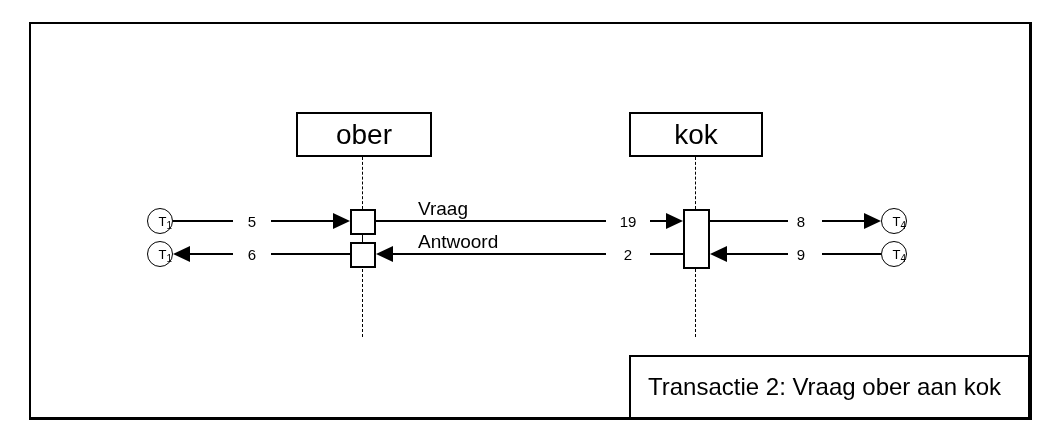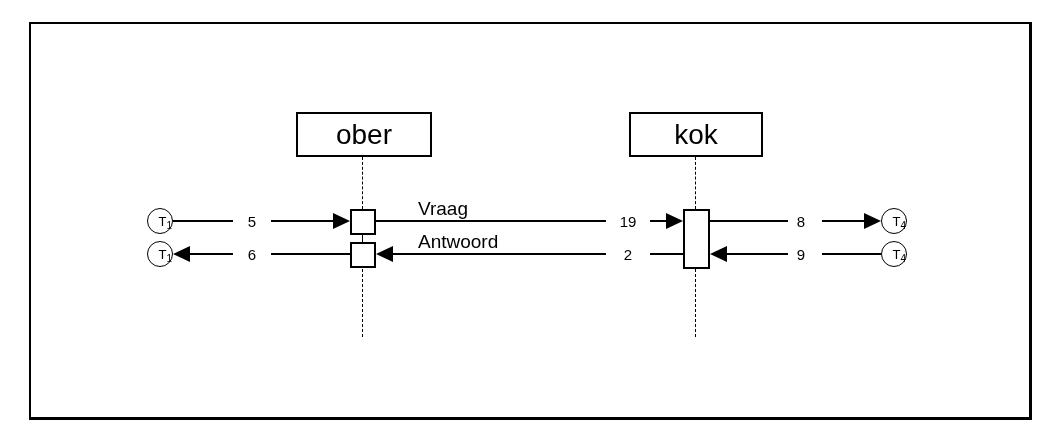--- a/index.html
+++ b/index.html
@@ -155,14 +155,17 @@
   <div class="abs num" style="left:628px; top:254px;">2</div>
   <div class="abs h-line" style="left:650px; top:253px; width:33px;"></div>
   <div class="abs arrow-l" style="left:710px; top:246px;"></div>
   <div class="abs h-line" style="left:727px; top:253px; width:61px;"></div>
   <div class="abs num" style="left:801px; top:254px;">9</div>
   <div class="abs h-line" style="left:822px; top:253px; width:59px;"></div>
   <div class="abs terminal" style="left:881px; top:241px;">
     <span><span>T</span><span class="sub">4</span></span>
   </div>
 
+  <div class="abs caption-box" style="left:629px; top:355px; width:401px; height:64px;">
+    <span>Transactie 2: Vraag ober aan kok</span>
+  </div>
 
 </div>
 
 </body></html>

